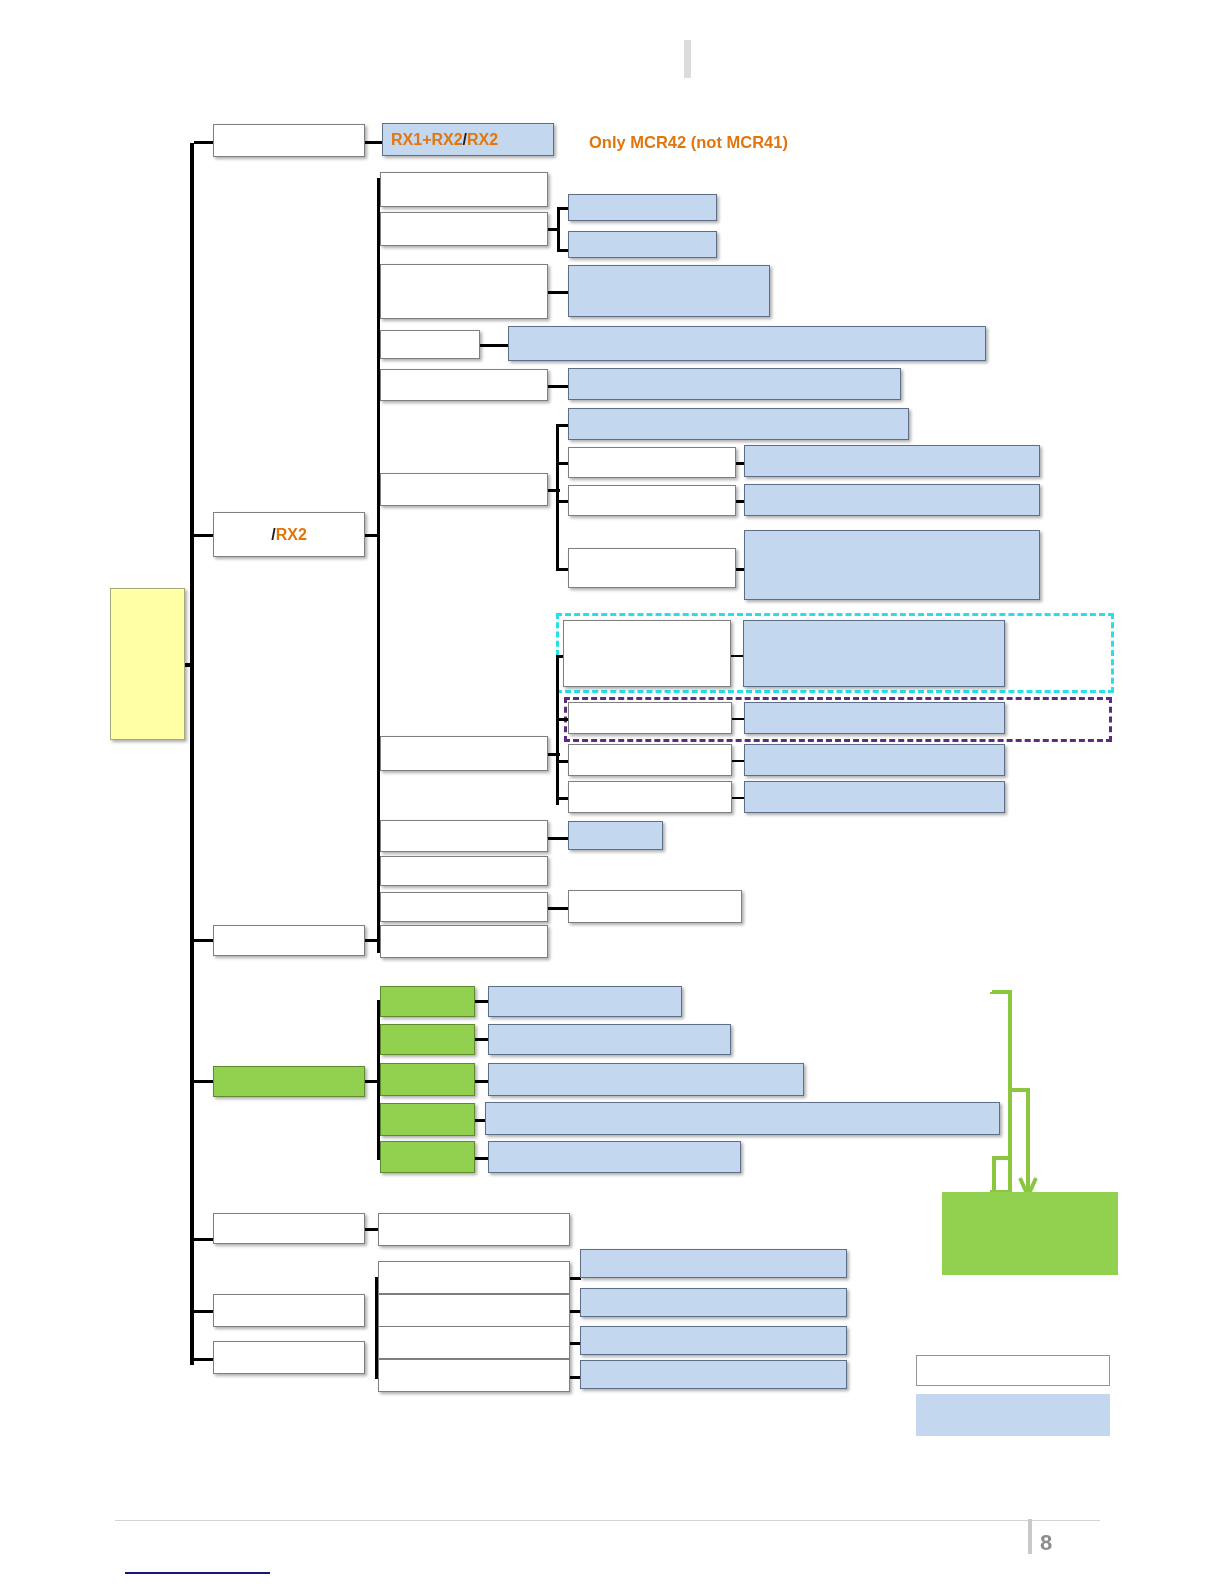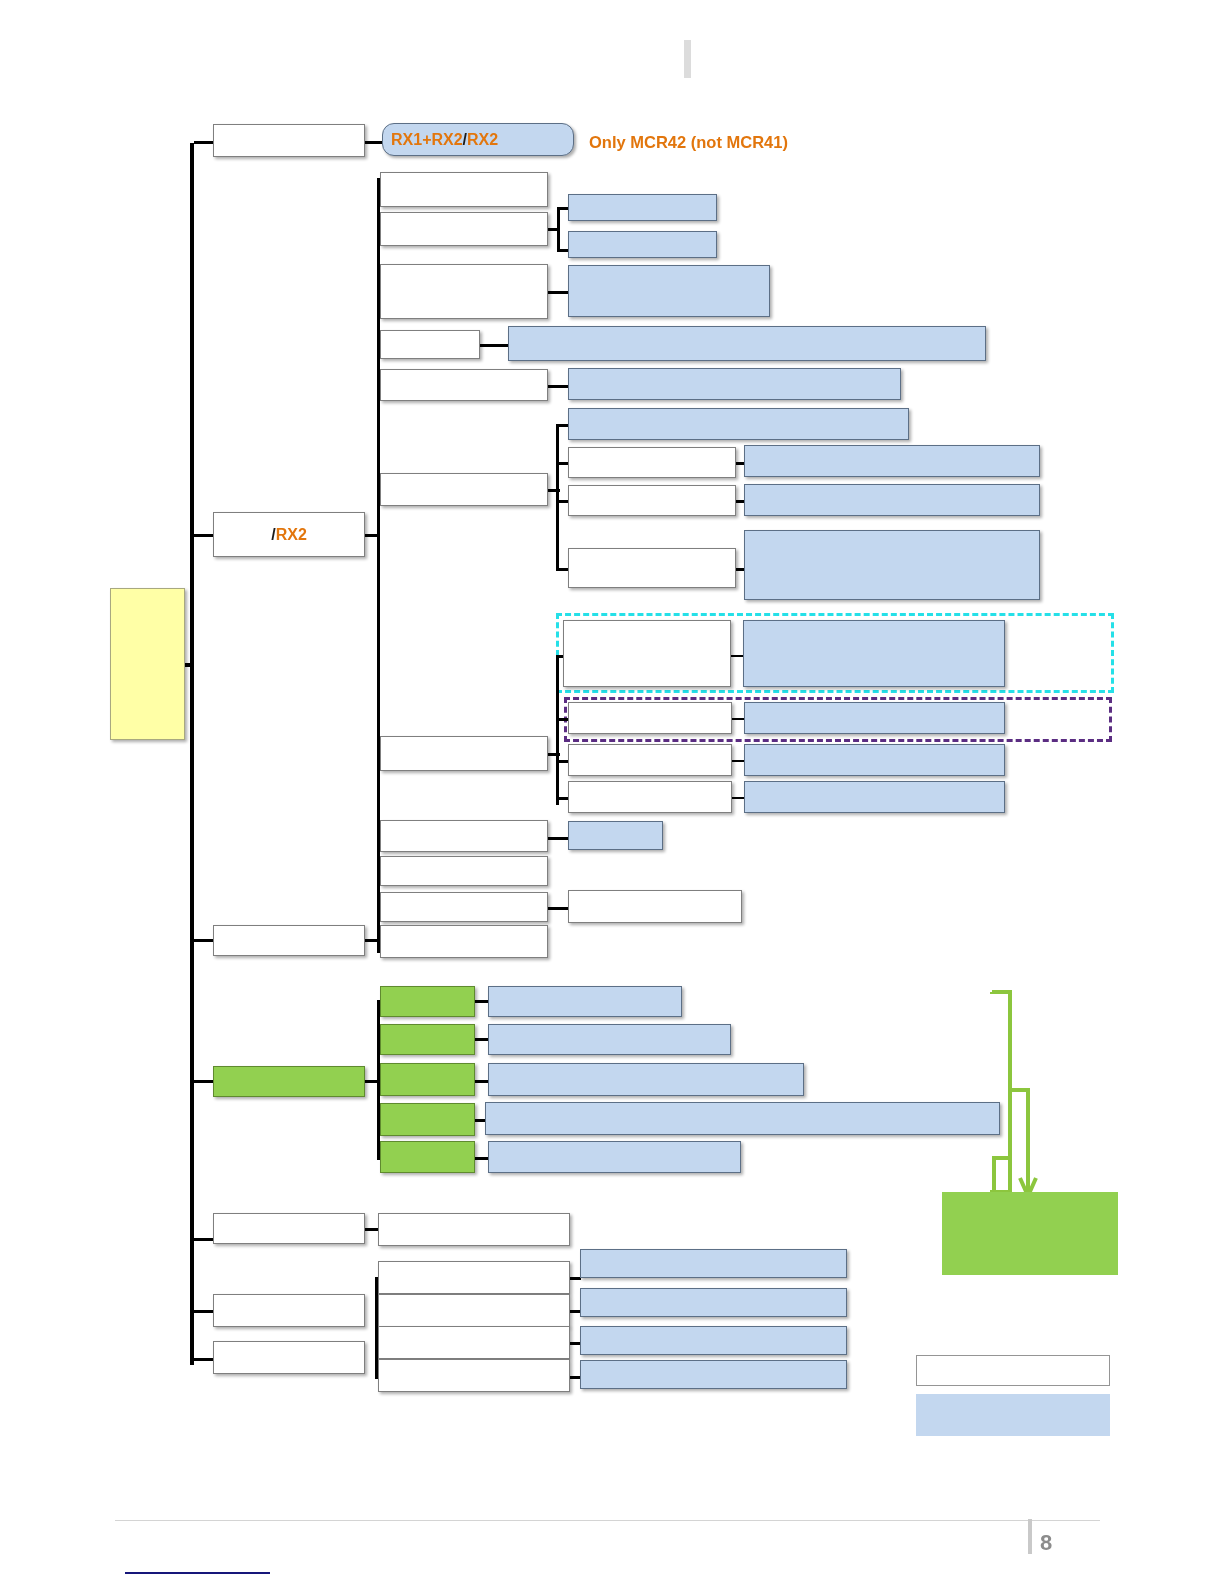--- a/index.html
+++ b/index.html
@@ -73,21 +73,21 @@
 
 <div class="node yellow" style="left:110px;top:588px;width:75px;height:152px;"></div>
 
 <div class="ln v" style="left:190px;top:143px;width:4px;height:1222px;"></div>
 
 <div class="ln h" style="left:185px;top:663px;width:9px;height:4px;"></div>
 
 <div class="ln h" style="left:194px;top:141px;width:20px;height:3px;"></div>
 <div class="node" style="left:213px;top:124px;width:152px;height:33px;"></div>
 <div class="ln h" style="left:365px;top:141px;width:18px;height:3px;"></div>
-<div class="node blue" style="left:382px;top:123px;width:192px;height:33px;border-radius:12px;">
+<div class="node blue" style="left:382px;top:123px;width:172px;height:33px;">
   <span class="rx2label" style="position:static;">
     <span class="orange">RX1+RX2</span><span class="blackslash">/</span><span class="orange">RX2</span>
   </span>
 </div>
 <div class="callout" style="left:589px;top:133px;">Only MCR42 (not MCR41)</div>
 
 <div class="ln h" style="left:194px;top:534px;width:20px;height:3px;"></div>
 <div class="node" style="left:213px;top:512px;width:152px;height:45px;justify-content:center;">
   <span class="rx2label" style="position:static;">
     <span class="blackslash">/</span><span class="orange">RX2</span>

